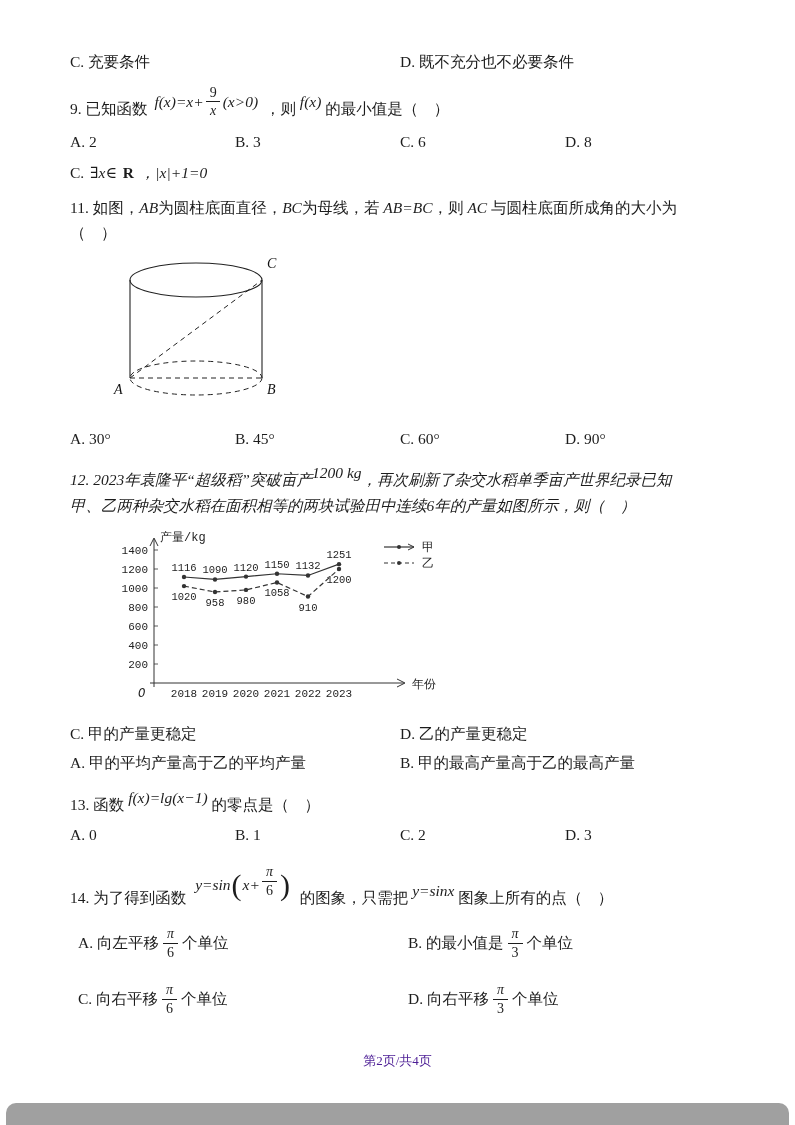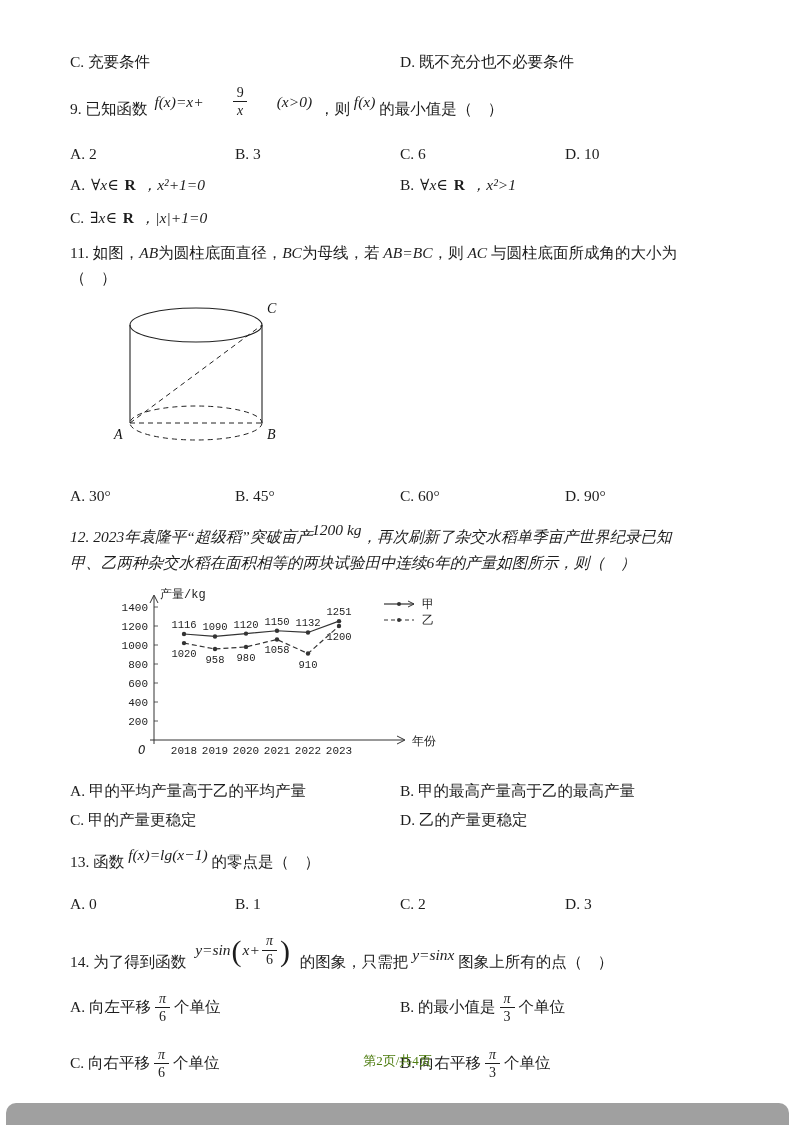--- a/index.html
+++ b/index.html
@@ -9,44 +9,44 @@
     background: #ffffff;
     font-family: "Liberation Serif", "DejaVu Serif", serif;
     font-size: 15.5px; color: #1c1c1c;
     position: relative; overflow: hidden;
   }
   .page { padding: 44px 94px 0 70px; }
   .math { font-style: italic; }
   .bold { font-weight: bold; font-style: normal; }
   .qline { margin: 12px 0 4px; line-height: 1.6; }
   .tall { line-height: 2.1; }
-  .inlineformula { display: inline-flex; align-items: center; margin: 0 3px; gap: 27px; }
+  .inlineformula { display: inline-flex; align-items: center; margin: 0 3px; }
   .raised { vertical-align: 7px; }
   .frac { display: inline-flex; flex-direction: column; align-items: center;
           line-height: 1.1; vertical-align: middle; margin: 0 2px; font-size: 14px; }
   .frac .fnum { padding: 0 4px 1px; }
   .frac .fden { border-top: 1px solid #1c1c1c; padding: 1px 4px 0; }
-  .opt4 { display: grid; grid-template-columns: 165px 165px 165px 1fr; margin: 20px 0 12px; }
+  .opt4 { display: grid; grid-template-columns: 165px 165px 165px 1fr; margin: 8px 0 12px; }
   .opt2 { display: grid; grid-template-columns: 330px 1fr; margin: 8px 0; }
   .mathopts { margin: 12px 0; }
   .optmath span { margin-right: 2px; }
   .stem2 { line-height: 1.7; font-style: italic; }
   .figwrap { margin: 6px 0 2px 6px; }
   .cylinder .solid { fill: none; stroke: #222; stroke-width: 1.1; }
   .cylinder .dashed { fill: none; stroke: #222; stroke-width: 1; stroke-dasharray: 5 4; }
   .svgmath { font-style: italic; font-size: 14px; fill: #111;
              font-family: "Liberation Serif", serif; }
   .chartwrap { margin: 0 0 2px 26px; font-family: Liberation Mono, monospace; }
-  .bigformula { display: inline-flex; align-items: center; vertical-align: 13px; margin: 0 5px; }
+  .bigformula { display: inline-flex; align-items: flex-end; vertical-align: 13px; margin: 0 5px; }
   .paren { font-size: 30px; font-weight: 400; line-height: 0.9; font-style: normal; padding: 0 1px; }
-  .fracopts { margin: 8px 0; }
+  .fracopts { margin: 8px 8px; }
   .optfrac { display: inline-flex; align-items: center; min-height: 48px; }
   .optfrac .frac { vertical-align: middle; margin: 0 4px; }
   .footer { position: absolute; top: 1052px; left: 0; right: 0;
-            text-align: center; font-size: 13px; color: #4d7c0f; }
+            text-align: center; font-size: 13px; color: #4c1d95; }
   .page-gap { position: absolute; bottom: 0; left: 6px; right: 6px; height: 22px;
               background: #a0a0a0; border-radius: 10px 10px 0 0; }
 </style>
 </head>
 <body>
 
 <div class="page">
 
   <div class="opt2">
     <span>C. 充要条件</span>
@@ -64,37 +64,23 @@
       <span class="math">(x&gt;0)</span>
     </span>
     <span>，则</span>
     <span class="math raised">f(x)</span>
     <span>的最小值是（　）</span>
   </div>
   <div class="opt4">
     <span>A. 2</span>
     <span>B. 3</span>
     <span>C. 6</span>
-    <span>D. 10</span>
-  </div>
-
-  <div class="opt2 mathopts">
-    <span class="optmath">
-      <span>A.</span>
-      <span class="math">∀x∈</span>
-      <span class="bold">R</span>
-      <span class="math">，x²+1=0</span>
-    </span>
-    <span class="optmath">
-      <span>B.</span>
-      <span class="math">∀x∈</span>
-      <span class="bold">R</span>
-      <span class="math">，x²&gt;1</span>
-    </span>
-  </div>
+    <span>D. 8</span>
+  </div>
+
   <div class="opt2 mathopts">
     <span class="optmath">
       <span>C.</span>
       <span class="math">∃x∈</span>
       <span class="bold">R</span>
       <span class="math">，|x|+1=0</span>
     </span>
   </div>
 
   <div class="qline">
@@ -185,26 +171,26 @@
           <text x="212" y="87.55" font-size="10.5" text-anchor="middle" fill="#222">910</text>
           <circle cx="243" cy="46" r="2.2" fill="#333"></circle>
           <text x="243" y="60" font-size="10.5" text-anchor="middle" fill="#222">1200</text>
         </g>
         <line x1="288" y1="40" x2="318" y2="40" stroke="#333" stroke-width="1.2" stroke-dasharray="4 3"></line>
         <circle cx="303" cy="40" r="2" fill="#333"></circle>
         <text x="326" y="44" font-size="12" fill="#222">乙</text>
       </svg>
   </div>
   <div class="opt2">
+    <span>C. 甲的产量更稳定</span>
+    <span>D. 乙的产量更稳定</span>
+  </div>
+  <div class="opt2">
     <span>A. 甲的平均产量高于乙的平均产量</span>
     <span>B. 甲的最高产量高于乙的最高产量</span>
-  </div>
-  <div class="opt2">
-    <span>C. 甲的产量更稳定</span>
-    <span>D. 乙的产量更稳定</span>
   </div>
 
   <div class="qline">
     <span>13. 函数</span>
     <span class="math raised">f(x)=lg(x−1)</span>
     <span>的零点是（　）</span>
   </div>
   <div class="opt4">
     <span>A. 0</span>
     <span>B. 1</span>

